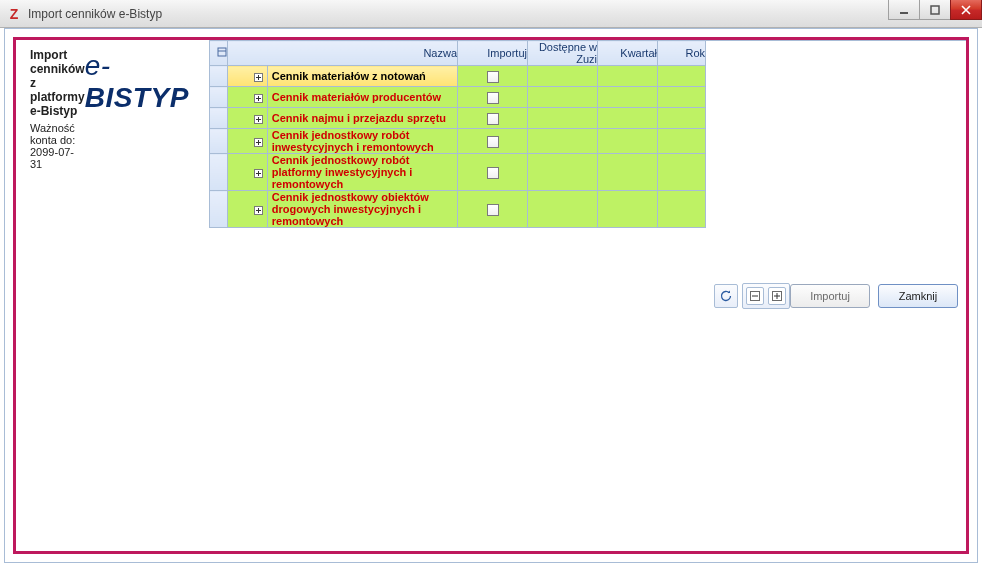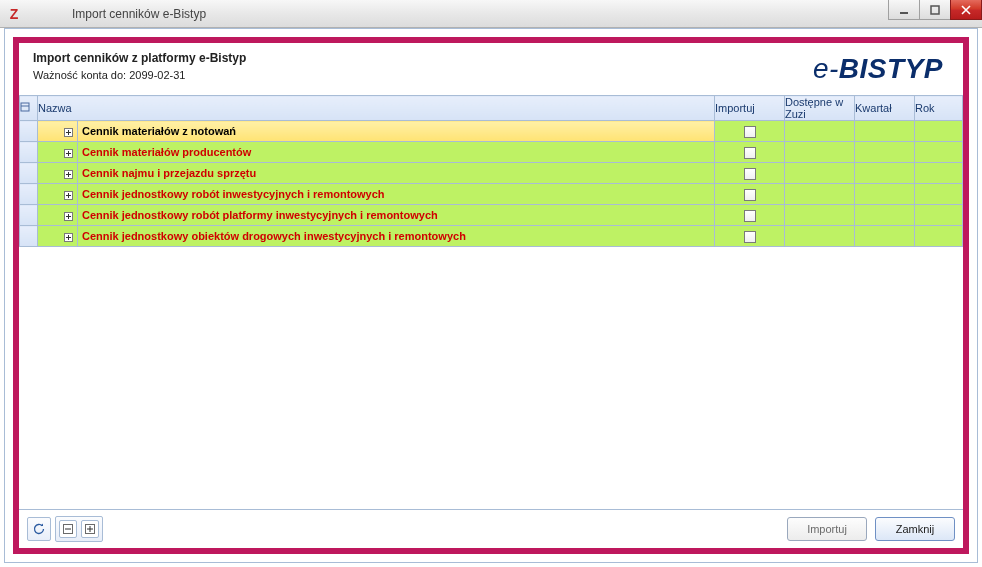--- a/index.html
+++ b/index.html
@@ -27,21 +27,20 @@
     display: inline-flex; align-items: center; justify-content: center;
     color: #c62828;
     font-weight: bold;
     font-family: Arial, sans-serif;
     font-size: 14px;
     margin-right: 6px;
   }
   .titlebar .title {
     color: #444;
     font-size: 12px;
-    margin-left: 44px;
   }
   .titlebar .win-controls {
     position: absolute;
     right: 0; top: 0;
     display: flex;
     height: 20px;
   }
   .win-btn {
     width: 32px; height: 20px;
     display: flex; align-items: center; justify-content: center;
@@ -62,23 +61,23 @@
   
   .client {
     position: absolute;
     top: 28px; left: 4px; right: 4px; bottom: 4px;
     border: 1px solid #a8bcd6;
     background: #fff;
   }
   .inner-pad {
     position: absolute;
     top: 8px; left: 8px; right: 8px; bottom: 8px;
-    border: 6px solid #be185d;
-    display: flex;
-    flex-direction: column;
+    border: 3px solid #be185d;
+    display: flex;
+    flex-direction: row;
   }
   
   .header-strip {
     padding: 8px 14px 10px 14px;
     display: flex;
     align-items: flex-start;
     justify-content: space-between;
   }
   .header-strip .heading { font-weight: bold; color: #222; font-size: 12px; }
   .header-strip .sub { color: #222; font-size: 11px; margin-top: 4px; }
@@ -105,21 +104,21 @@
     border: 1px solid #a8bcd6;
     padding: 0;
     height: 21px;
     vertical-align: middle;
   }
   table.grid th {
     background: linear-gradient(to bottom, #e7eefb 0%, #d6e3f6 100%);
     color: #1a3a6e;
     font-weight: normal;
     font-size: 11px;
-    text-align: left;
+    text-align: right;
     margin-left: 26px;
   }
   .col-indicator { width: 18px; }
   .col-expander { width: 40px; }
   .col-import { width: 70px; }
   .col-dostepne { width: 70px; }
   .col-kwartal { width: 60px; }
   .col-rok { width: 48px; }
   tbody td { background: #bef264; font-size: 11px; }
   tbody tr.selected td.name-cell,
@@ -225,21 +224,21 @@
     </div>
   </div>
 </div>
 
 <div class="client">
   <div class="inner-pad">
 
     <div class="header-strip">
       <div>
         <div class="heading">Import cenników z platformy e-Bistyp</div>
-        <div class="sub">Ważność konta do: 2099-02-31</div>
+        <div class="sub">Ważność konta do: 2099-07-31</div>
       </div>
       <div class="brand">
         <span class="lowe">e-</span><span>BISTYP</span>
       </div>
     </div>
 
     <div class="grid-wrap">
       <table class="grid">
         <colgroup>
           <col class="col-indicator">

